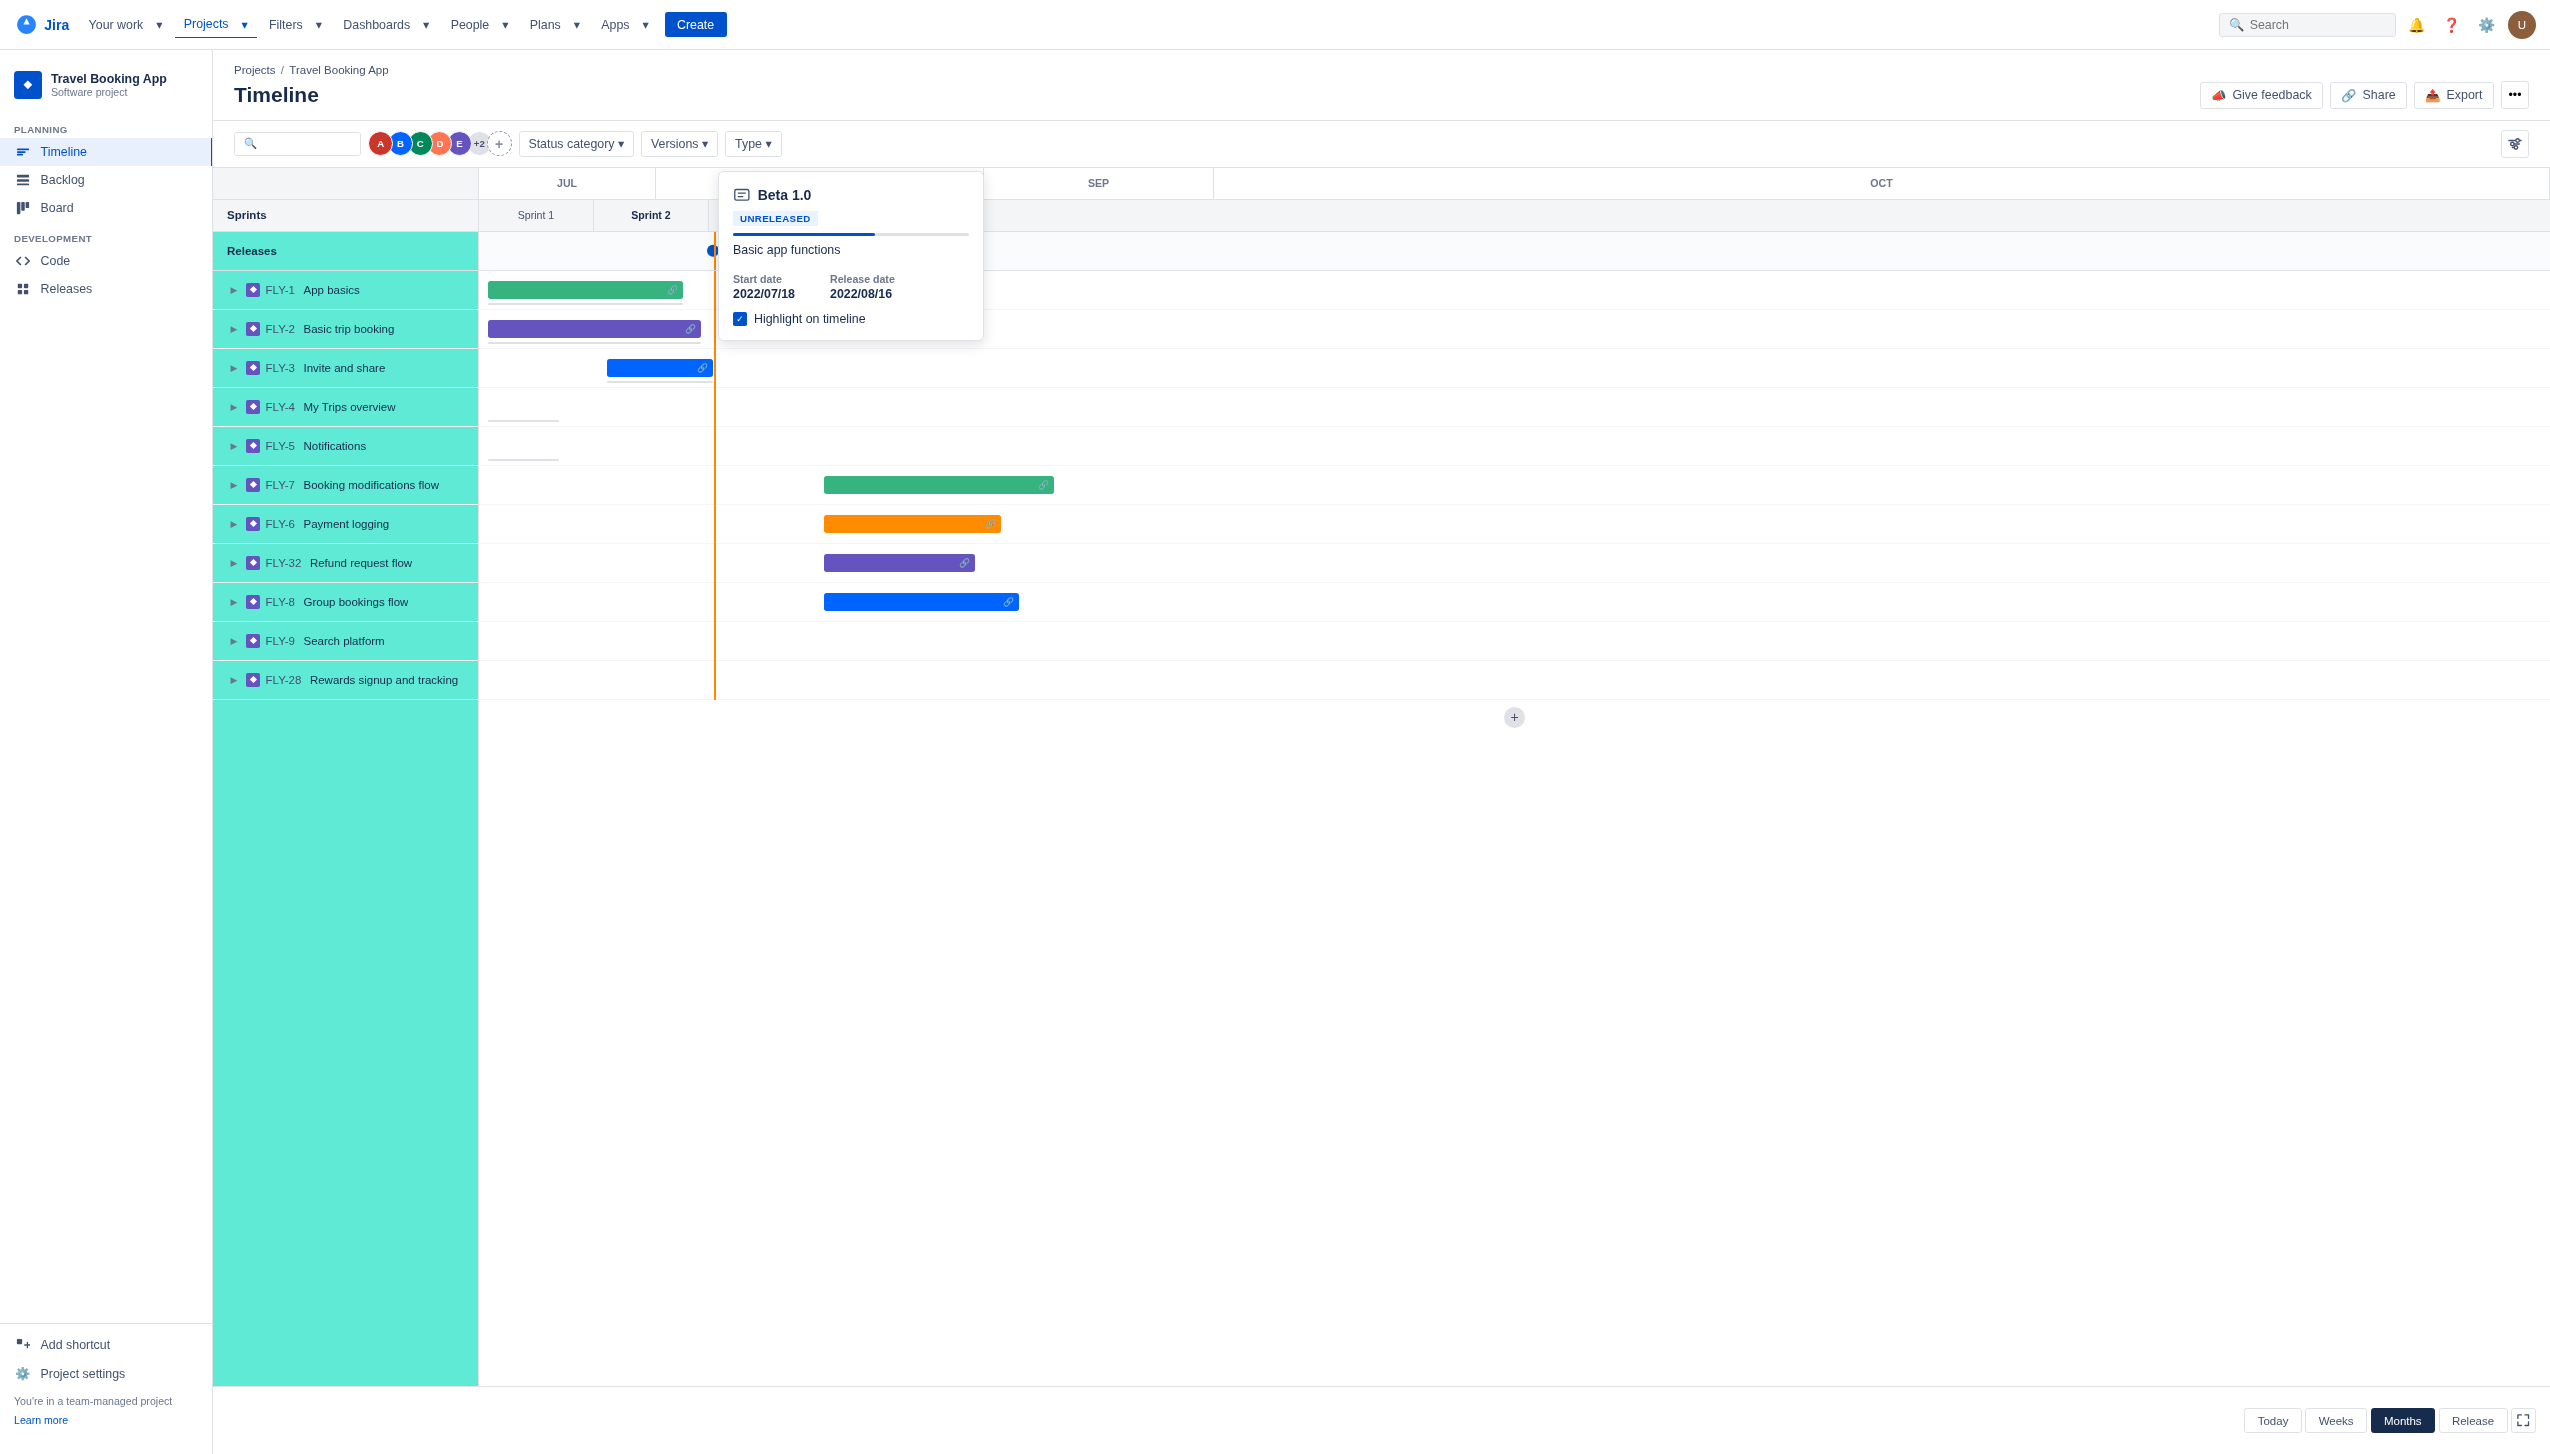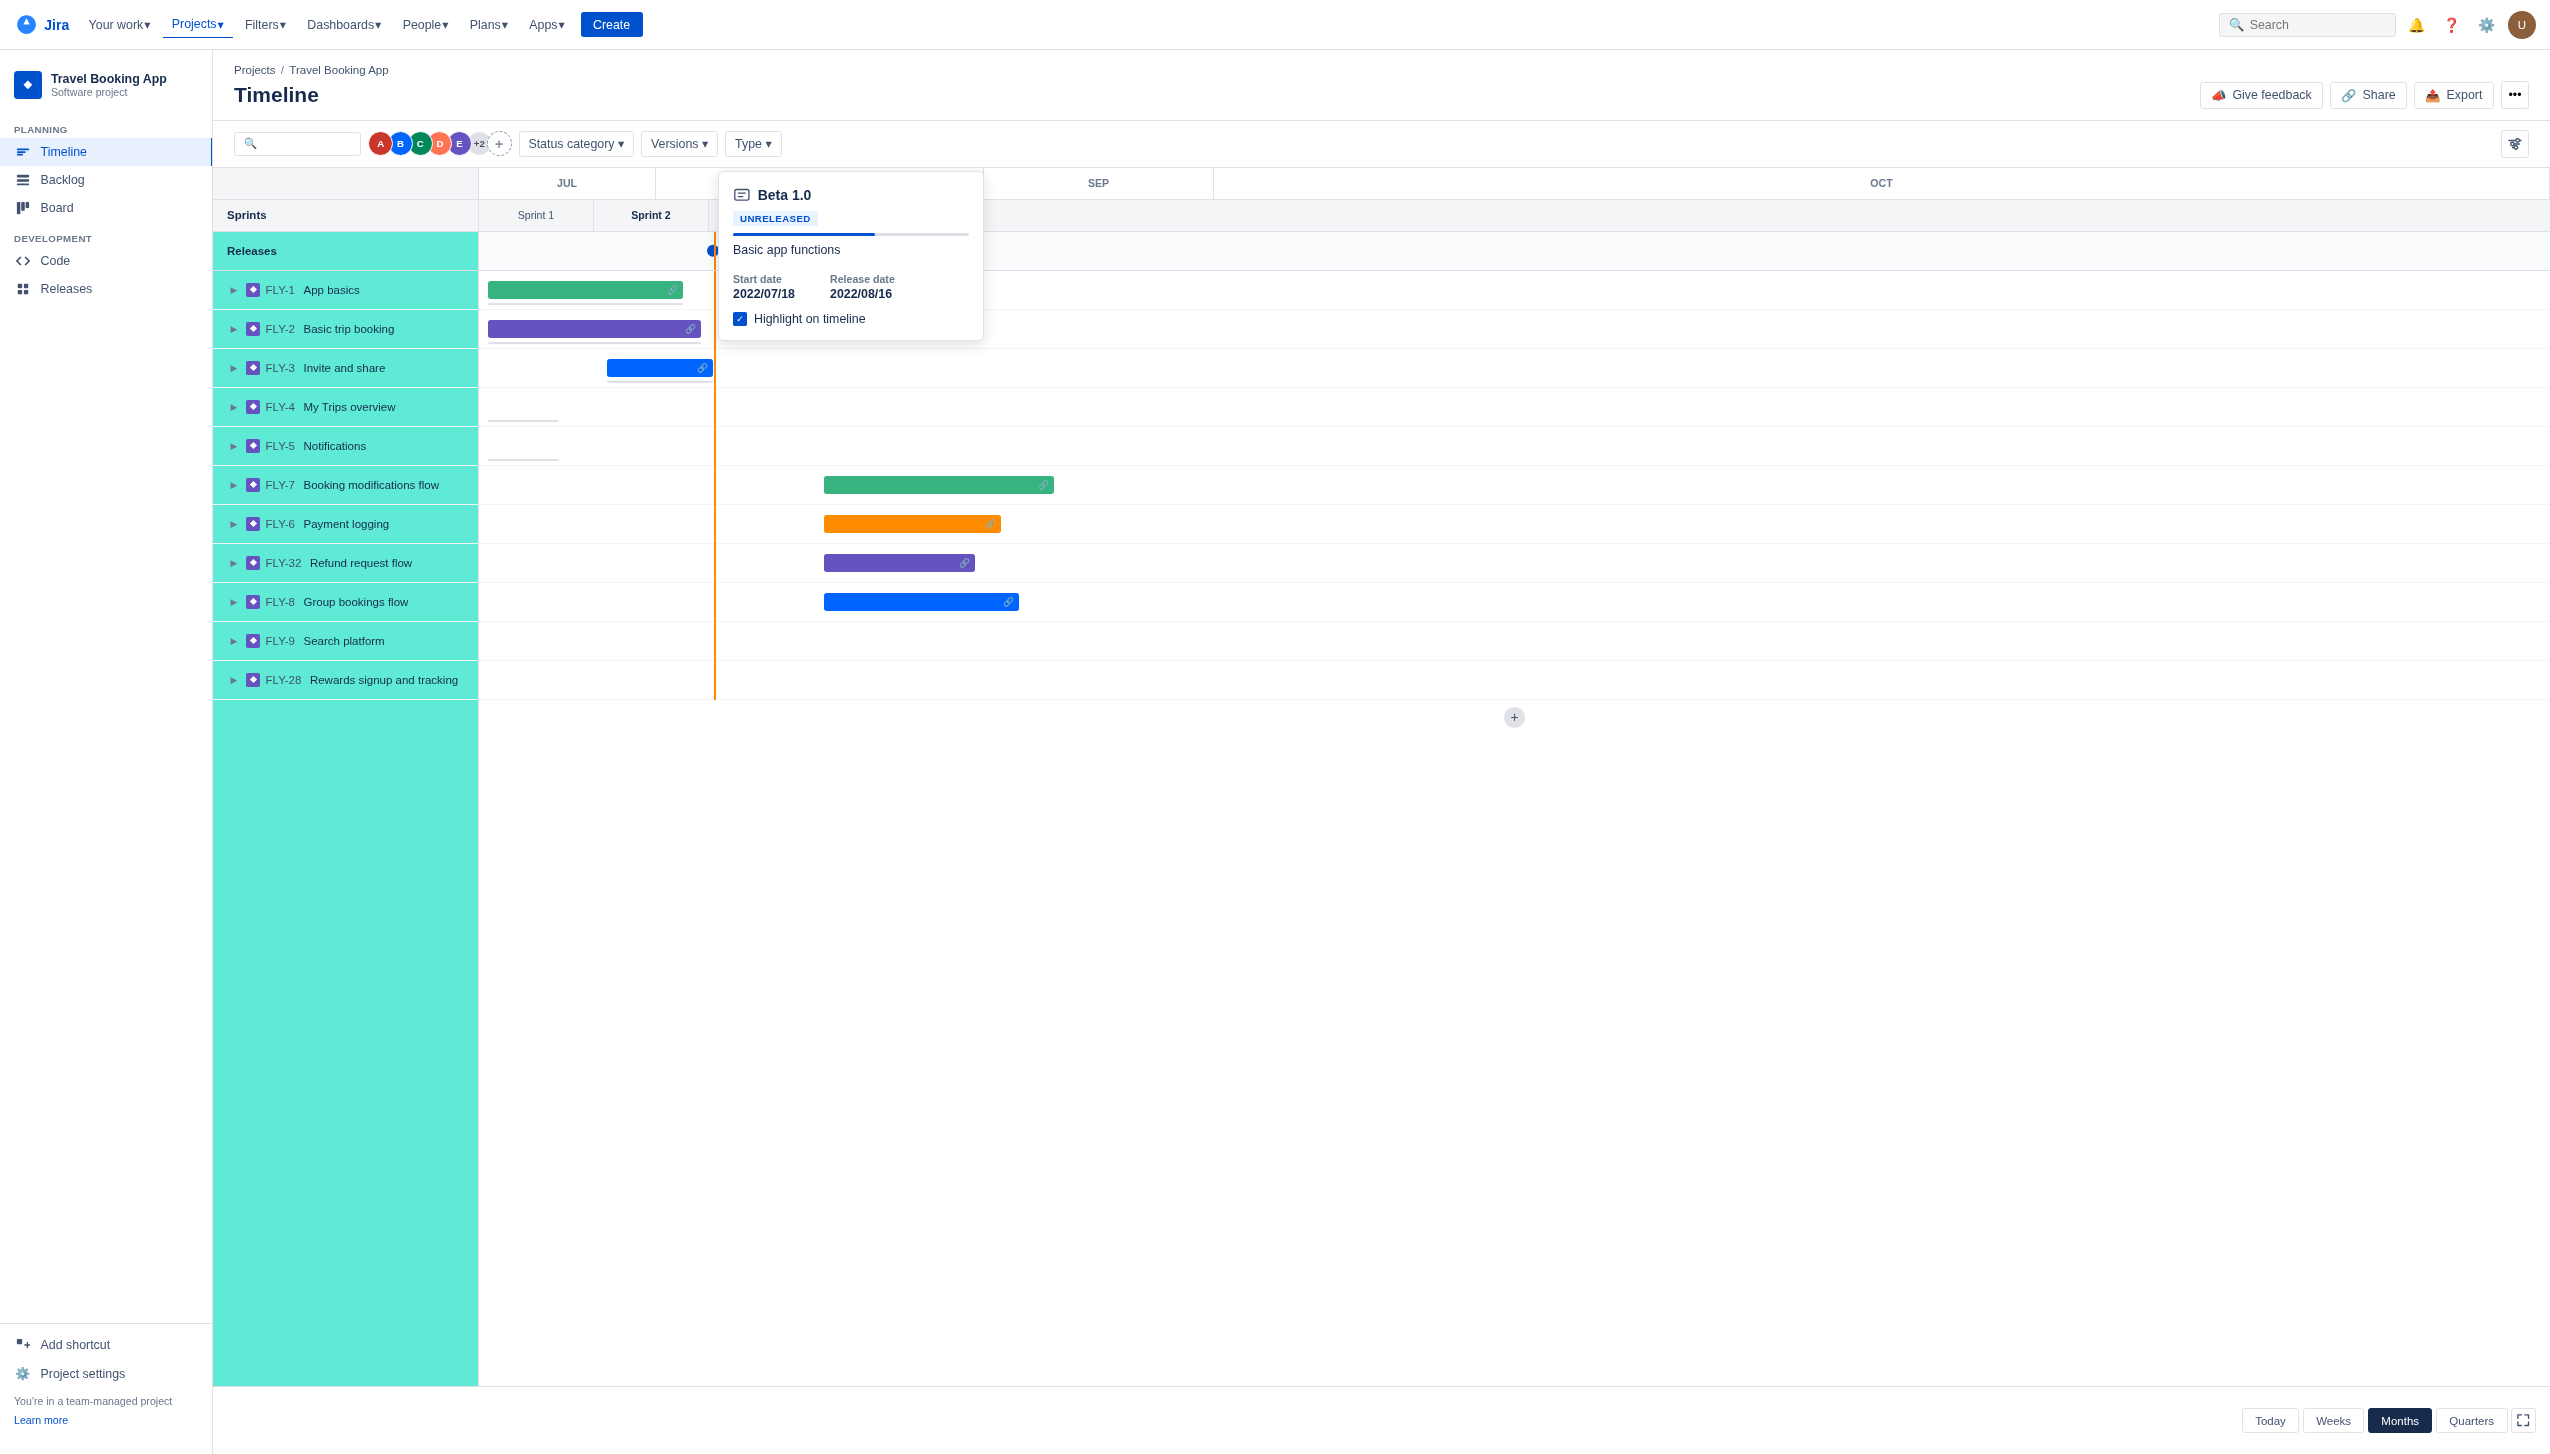--- a/index.html
+++ b/index.html
@@ -5,21 +5,21 @@
     * { box-sizing: border-box; margin: 0; padding: 0; }
     body { font-family: -apple-system, BlinkMacSystemFont, 'Segoe UI', sans-serif; font-size: 12.4px; background: #fff; overflow: hidden; }
 
     
     .top-nav {
       display: flex; align-items: center; height: 50px; background: #fff;
       border-bottom: 0.9px solid #dfe1e6; padding: 0 14px; gap: 3.5px; position: relative; z-index: 100;
     }
     .nav-logo { display: flex; align-items: center; gap: 5.3px; margin-right: 7px; cursor: pointer; }
     .nav-logo-icon { width: 25px; height: 25px; }
-    .nav-item { padding: 5.3px 8.9px; border-radius: 2.7px; cursor: pointer; color: #42526e; font-size: 12.4px; display: flex; align-items: center; gap: 1px; white-space: nowrap; }
+    .nav-item { padding: 5.3px 8.9px; border-radius: 2.7px; cursor: pointer; color: #42526e; font-size: 12.4px; display: flex; align-items: center; gap: 13px; white-space: nowrap; }
     .nav-item.active { color: #0052cc; border-bottom: 1.8px solid #0052cc; border-radius: 0; }
     .nav-create { background: #0052cc; color: #fff; border-radius: 2.7px; padding: 5.3px 12.4px; cursor: pointer; font-weight: 500; border: none; font-size: 12.4px; margin-left: 3.5px; }
     .nav-right { margin-left: auto; display: flex; align-items: center; gap: 7px; }
     .search-box { display: flex; align-items: center; background: #f4f5f7; border: 0.9px solid #dfe1e6; border-radius: 2.7px; padding: 3.5px 8.9px; gap: 5.3px; width: 177px; cursor: text; }
     .search-box input { border: none; background: transparent; outline: none; font-size: 12.4px; color: #42526e; width: 100%; }
     .nav-icon-btn { width: 28px; height: 28px; border-radius: 50%; display: flex; align-items: center; justify-content: center; cursor: pointer; color: #42526e; font-size: 14px; }
     .avatar { width: 28px; height: 28px; border-radius: 50%; background: #5e4db2; display: flex; align-items: center; justify-content: center; color: #fff; font-size: 11.5px; cursor: pointer; overflow: hidden; }
 
     
     .app-layout { display: flex; height: calc(100vh - 50px); }
@@ -561,21 +561,21 @@
               </div>
             </div>
           </div>
         </div>
       </div>
 
       <div class="timeline-bottom-bar">
         <button class="view-btn">Today</button>
         <button class="view-btn">Weeks</button>
         <button class="view-btn active">Months</button>
-        <button class="view-btn">Quarters</button>
+        <button class="view-btn">Release</button>
         <div class="icon-expand">
           <svg width="12.4" height="12.4" viewBox="0 0 14 14" fill="none">
               <path d="M1 1h4M1 1v4M13 1h-4M13 1v4M1 13h4M1 13v-4M13 13h-4M13 13v-4" stroke="#42526e" stroke-width="1.5" stroke-linecap="round"></path>
             </svg>
         </div>
       </div>
     </div>
   </main>
 </div>
 

